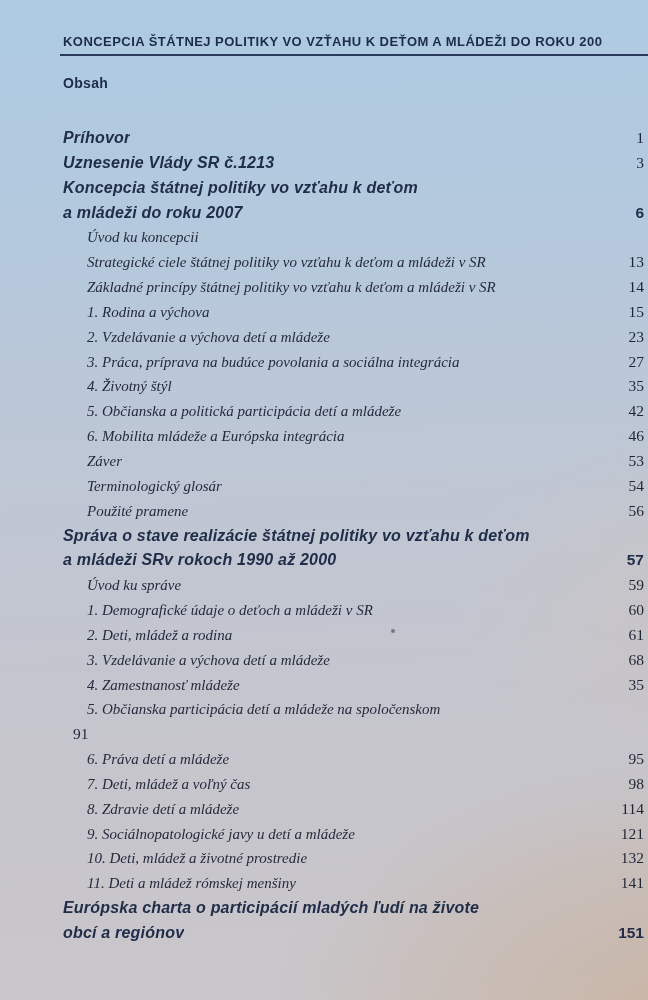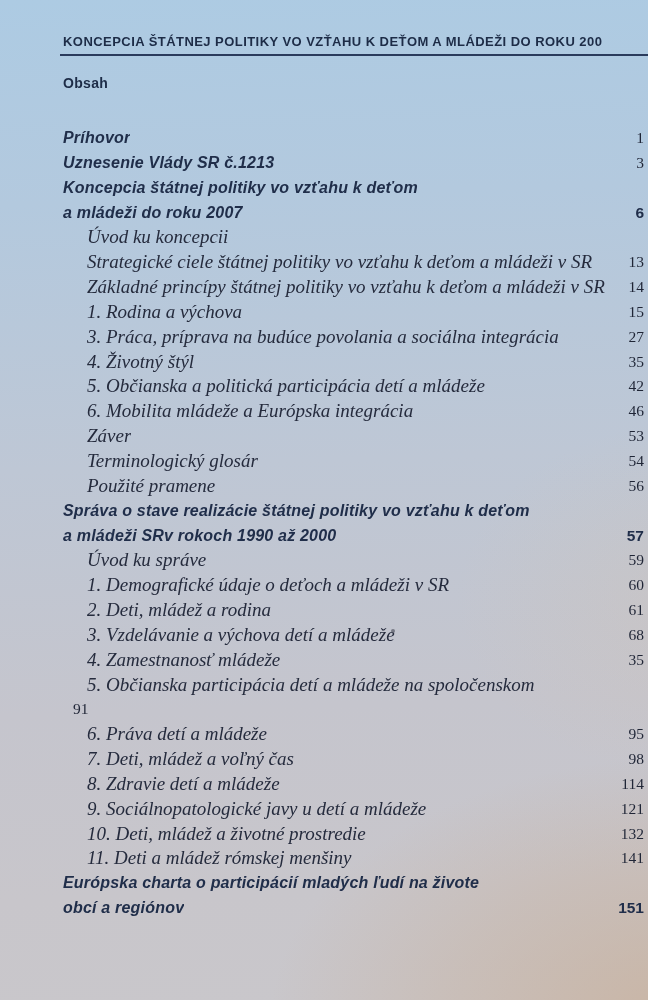--- a/index.html
+++ b/index.html
@@ -37,21 +37,21 @@
     display:flex;justify-content:space-between;
     height:24.85px;line-height:24.85px;white-space:nowrap;
   }
   .row .t{overflow:hidden;font-style:italic;}
   .row.bold .t{
     font-family:"Liberation Sans",sans-serif;font-weight:bold;
     font-size:16px;letter-spacing:0.2px;color:#20declare2e4a;
     color:#202e4a;
   }
   .row.plain .t{
-    font-family:"Liberation Serif",serif;font-size:19px;color:#252b3d;
+    font-family:"Liberation Serif",serif;font-size:15px;color:#252b3d;
     padding-left:24px;
   }
   .row.plain.cont .t{padding-left:20px;}
   .row .p{
     font-family:"Liberation Serif",serif;font-size:15.5px;color:#1f2536;
     margin-left:10px;
   }
   .row .p.bnum{
     font-family:"Liberation Sans",sans-serif;font-weight:bold;
     font-size:15.5px;color:#202e4a;
@@ -93,20 +93,24 @@
       </div>
       <div class="row plain">
         <span class="t">Základné princípy štátnej politiky vo vzťahu k deťom a mládeži v SR</span>
         <span class="p">14</span>
       </div>
       <div class="row plain">
         <span class="t">1. Rodina a výchova</span>
         <span class="p">15</span>
       </div>
       <div class="row plain">
+        <span class="t">2. Vzdelávanie a výchova detí a mládeže</span>
+        <span class="p">23</span>
+      </div>
+      <div class="row plain">
         <span class="t">3. Práca, príprava na budúce povolania a sociálna integrácia</span>
         <span class="p">27</span>
       </div>
       <div class="row plain">
         <span class="t">4. Životný štýl</span>
         <span class="p">35</span>
       </div>
       <div class="row plain">
         <span class="t">5. Občianska a politická participácia detí a mládeže</span>
         <span class="p">42</span>

